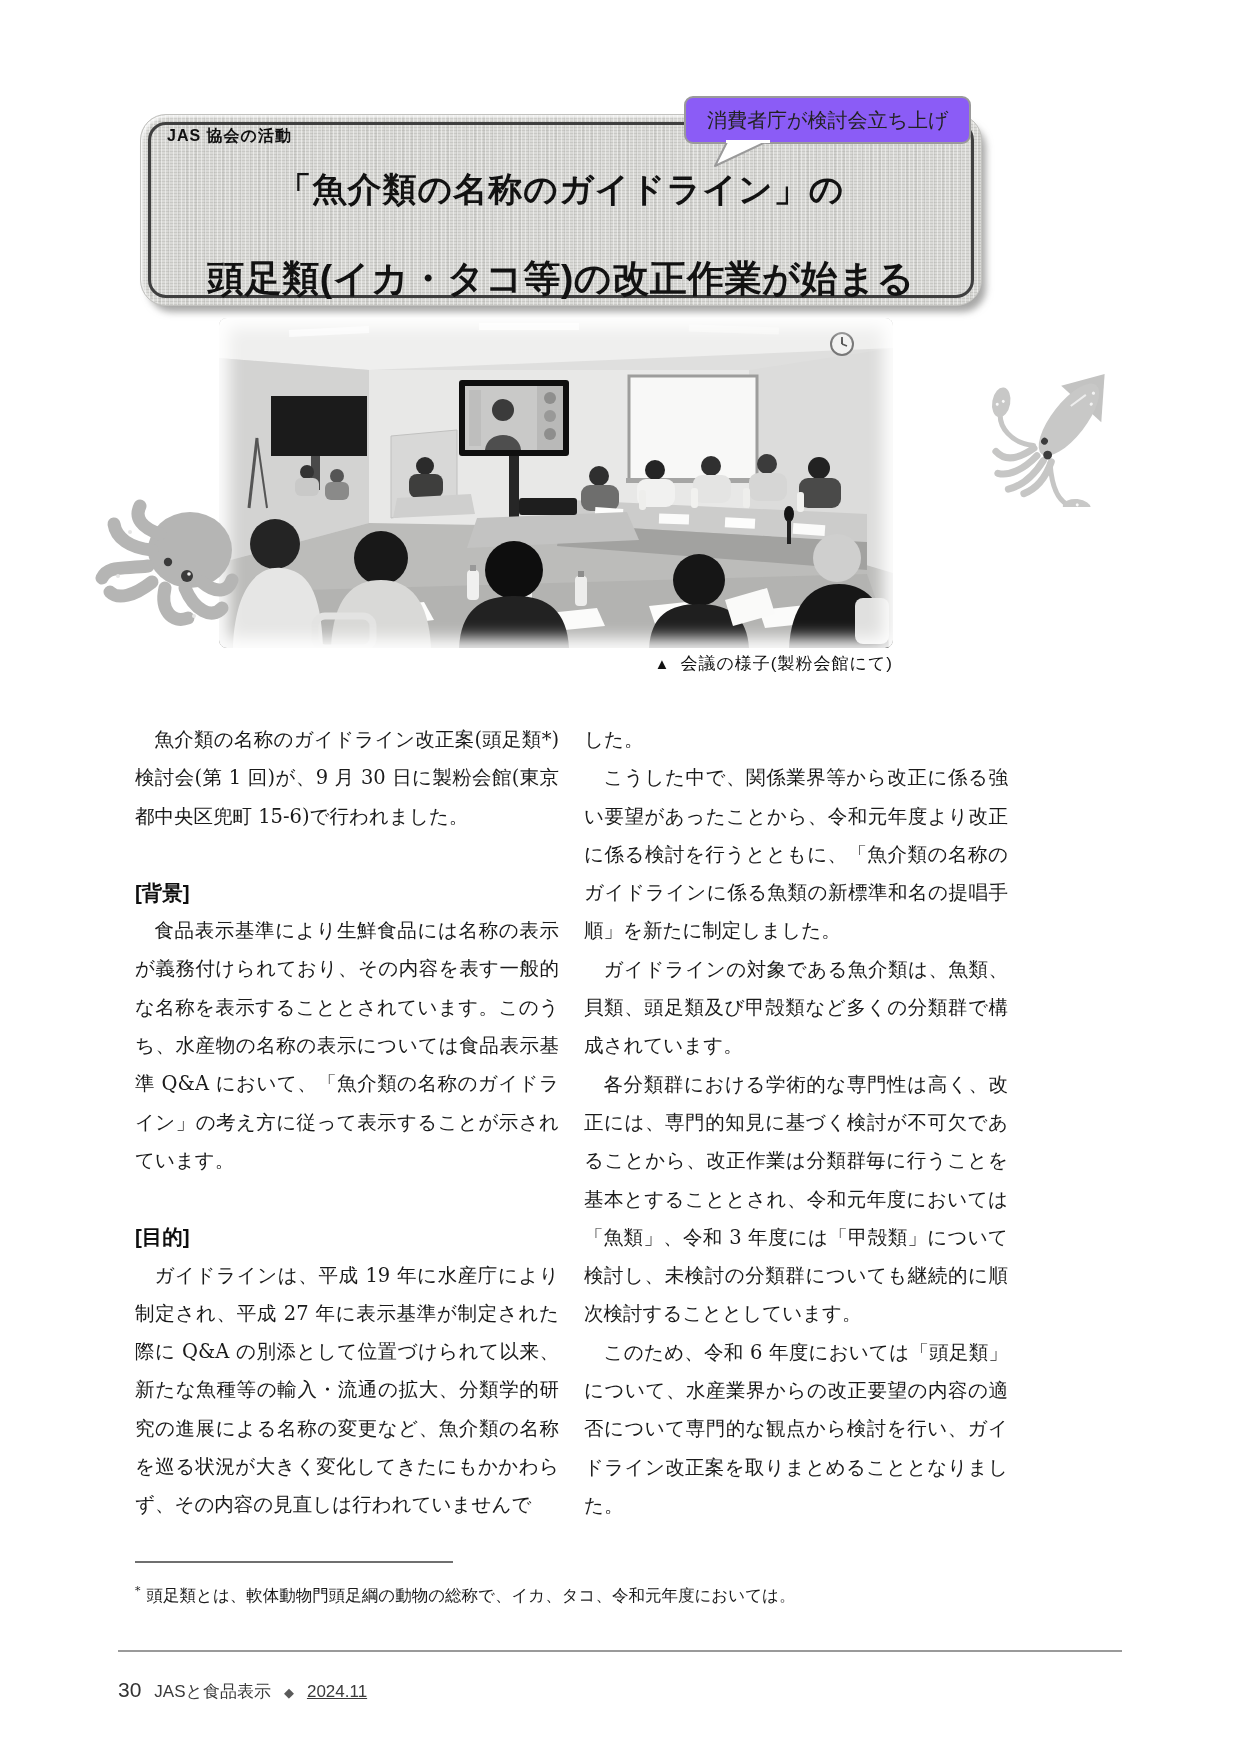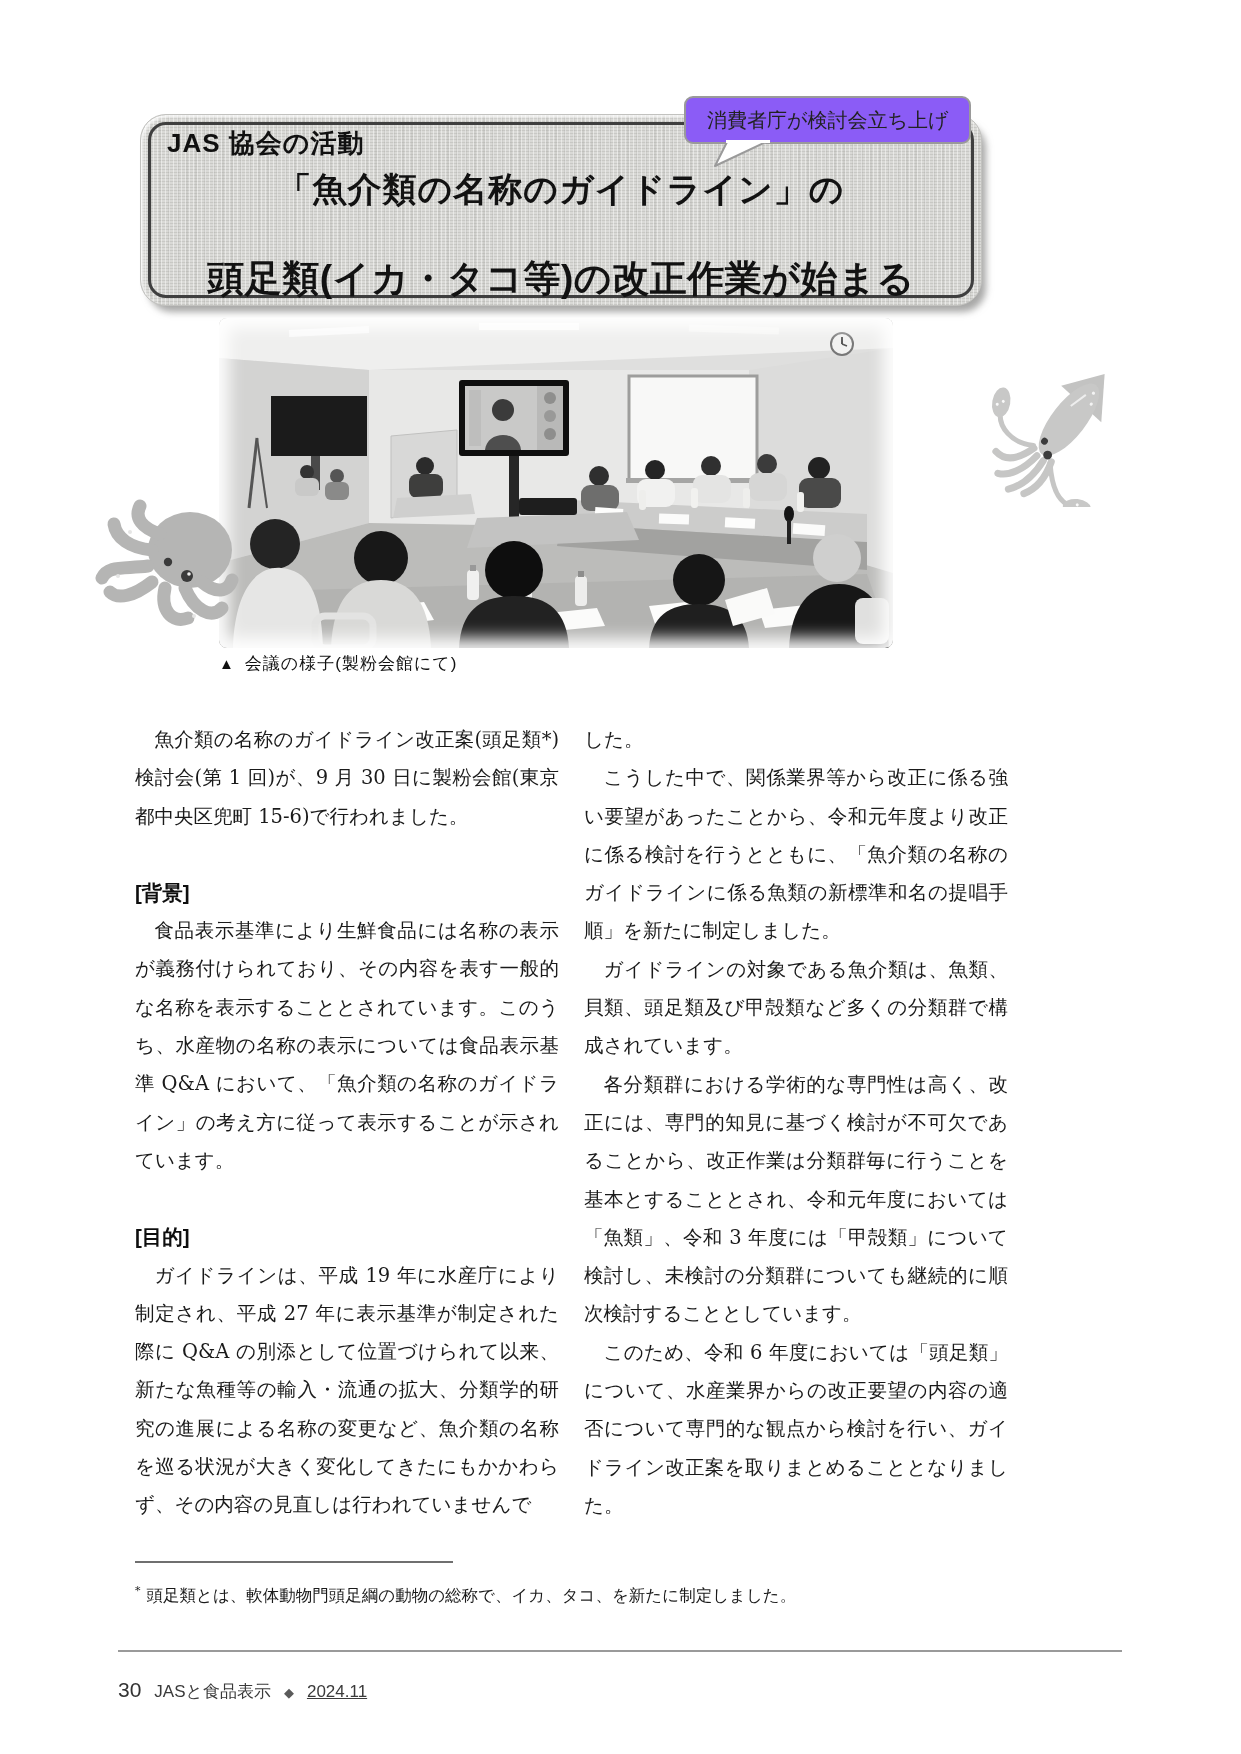--- a/index.html
+++ b/index.html
@@ -19,21 +19,21 @@
       repeating-linear-gradient(90deg, rgba(140,140,135,.15) 0 2px, rgba(0,0,0,0) 2px 9px);
     box-shadow: inset 2px 2px 3px rgba(255,255,255,.85), 6px 8px 7px -2px rgba(110,110,108,.6);
     border:1px solid #c2c2bf;
   }
   .banner-inner{
     position:absolute;inset:7px;border:3px solid #3f3f3f;border-radius:18px;
   }
   .banner-label{
     position:absolute;left:26px;top:11px;
     font-family:"Liberation Sans","DejaVu Sans",sans-serif;
-    font-weight:700;font-size:26px;color:#101010;letter-spacing:1px;
+    font-weight:700;font-size:16px;color:#101010;letter-spacing:1px;
   }
   .banner-titles{position:absolute;left:0;right:0;top:48px;text-align:center;}
   .banner-title1{
     font-family:"Liberation Sans","DejaVu Sans",sans-serif;
     font-weight:800;font-size:34px;line-height:52px;color:#121212;letter-spacing:1px;
   }
   .banner-title2{
     font-family:"Liberation Sans","DejaVu Sans",sans-serif;
     font-weight:800;font-size:37px;line-height:56px;color:#121212;letter-spacing:0.5px;margin-top:36px;
   }
@@ -49,21 +49,21 @@
   
   .photo{
     position:absolute;left:219px;top:318px;width:674px;height:330px;
     border-radius:8px;overflow:hidden;background:#dddddc;
   }
   .photo-feather{
     position:absolute;inset:0;pointer-events:none;border-radius:8px;
     box-shadow: inset 0 0 16px 10px rgba(255,255,255,.95);
   }
   .caption{
-    position:absolute;left:219px;top:652px;width:674px;text-align:left;
+    position:absolute;left:219px;top:652px;width:674px;text-align:right;
     font-family:"Liberation Sans","DejaVu Sans",sans-serif;
     font-size:17px;color:#111;letter-spacing:1px;
   }
   .caption .tri{font-size:15px;margin-right:10px;}
   
   .octopus{position:absolute;left:90px;top:492px;z-index:4;}
   .squid{position:absolute;left:976px;top:342px;z-index:4;}
   
   .columns{
     position:absolute;left:135px;top:721px;width:873px;
@@ -291,21 +291,21 @@
       <p class="para noindent">した。</p>
       <p class="para">こうした中で、関係業界等から改正に係る強い要望があったことから、令和元年度より改正に係る検討を行うとともに、「魚介類の名称のガイドラインに係る魚類の新標準和名の提唱手順」を新たに制定しました。</p>
       <p class="para">ガイドラインの対象である魚介類は、魚類、貝類、頭足類及び甲殻類など多くの分類群で構成されています。</p>
       <p class="para">各分類群における学術的な専門性は高く、改正には、専門的知見に基づく検討が不可欠であることから、改正作業は分類群毎に行うことを基本とすることとされ、令和元年度においては「魚類」、令和 3 年度には「甲殻類」について検討し、未検討の分類群についても継続的に順次検討することとしています。</p>
       <p class="para">このため、令和 6 年度においては「頭足類」について、水産業界からの改正要望の内容の適否について専門的な観点から検討を行い、ガイドライン改正案を取りまとめることとなりました。</p>
     </div>
   </div>
 
   <div class="footnote-rule"></div>
   <div class="footnote">
-    <sup>*</sup><span>頭足類とは、軟体動物門頭足綱の動物の総称で、イカ、タコ、を新たに制定しました。</span>
+    <sup>*</sup><span>頭足類とは、軟体動物門頭足綱の動物の総称で、イカ、タコ、令和元年度においては。</span>
   </div>
 
   <div class="footer-rule"></div>
   <div class="footer">
     <span class="pagenum">30</span>
     <span class="journal">JASと食品表示</span>
     <span class="diamond">◆</span>
     <span class="issue">2024.11</span>
   </div>
 

